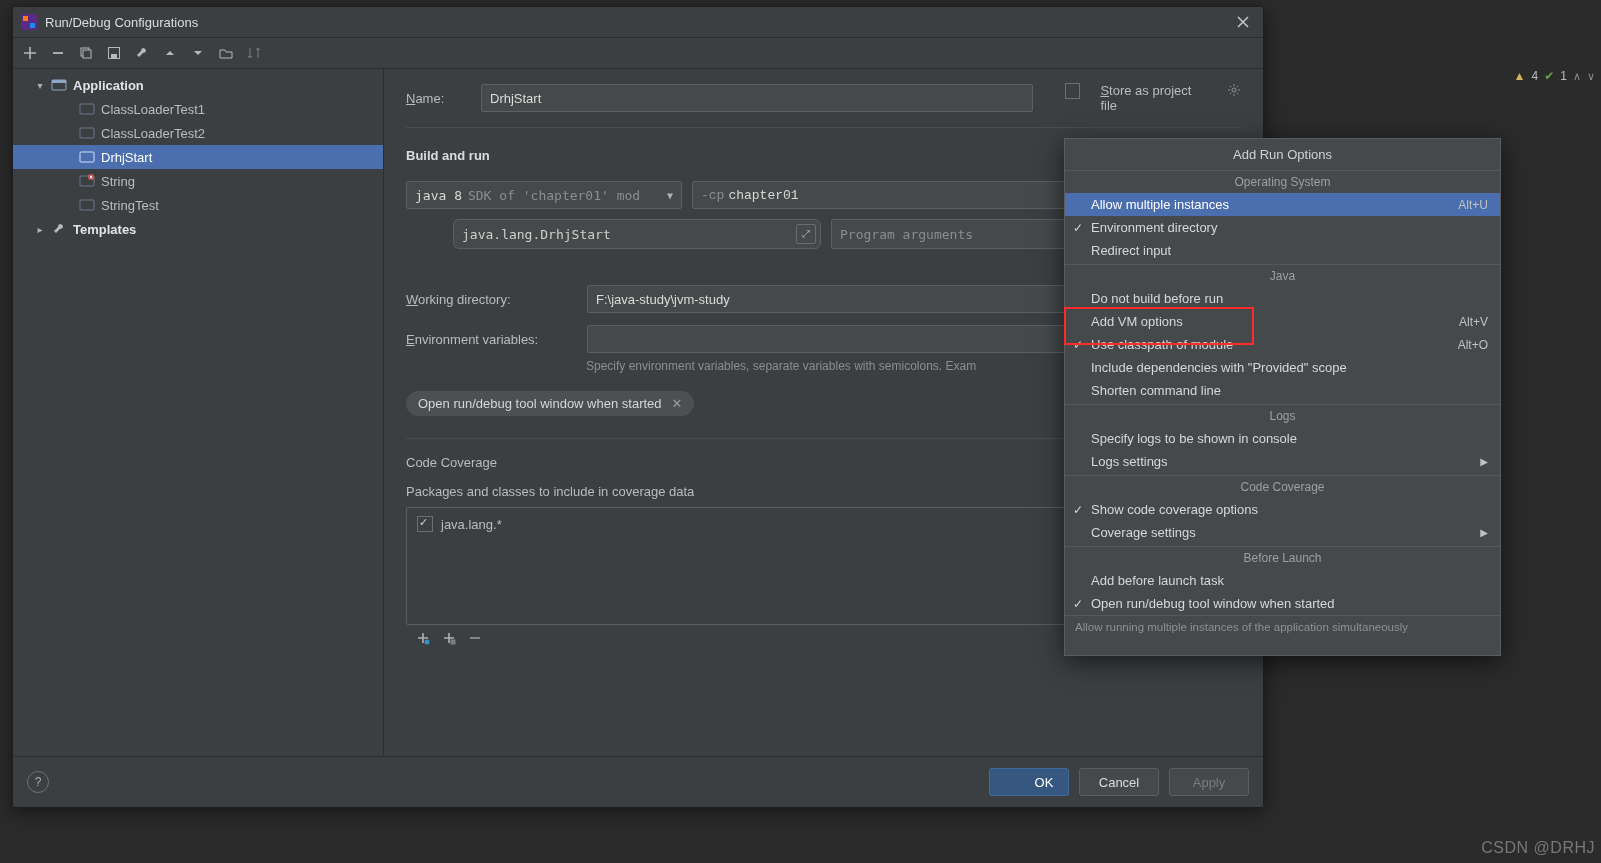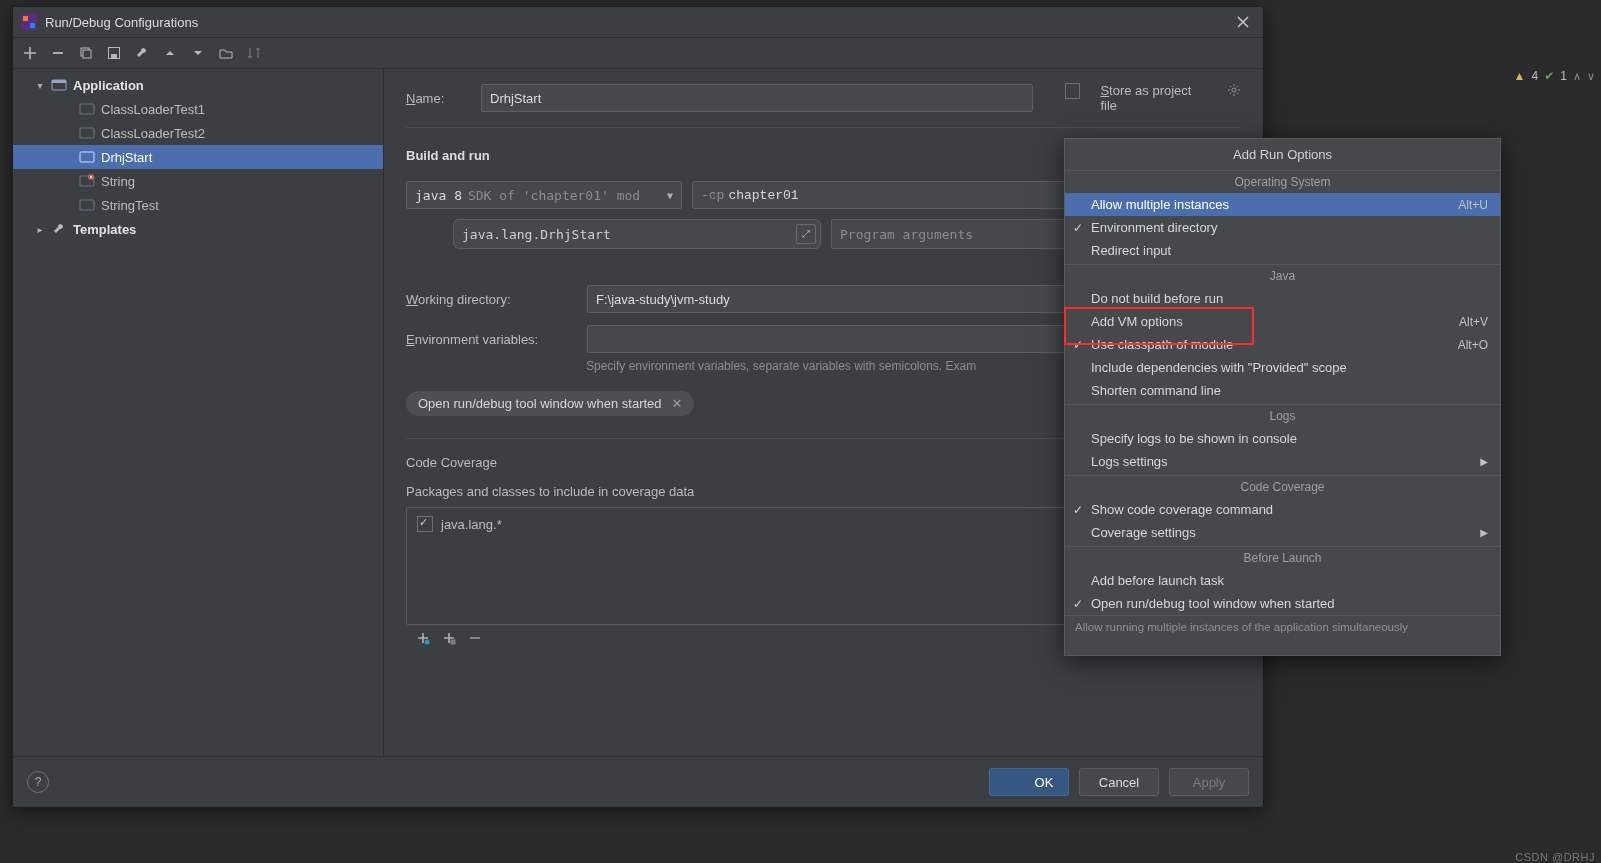--- a/index.html
+++ b/index.html
@@ -39,22 +39,22 @@
     position:absolute;
     right:6px; top:69px;
     display:flex; align-items:center; gap:6px;
     color:var(--text);
     font-size:12px;
   }
   .status-top-right .warn { color:#d6b45c; }
   .status-top-right .ok { color:#6a9f4d; }
   .status-top-right .chev { color:#8a8c8e; font-size:11px; }
   .watermark {
-    position:absolute; right:6px; bottom:0;
-    color:#777; font-size:11px; letter-spacing:0.5px;
+    position:absolute; right:6px; bottom:6px;
+    color:#777; font-size:16px; letter-spacing:0.5px;
   }
   .dialog {
     position:absolute;
     left:12px; top:6px;
     width:1250px; height:800px;
     background:var(--panel);
     border:1px solid #1e1f22;
     border-radius:3px;
     box-shadow:0 4px 20px rgba(0,0,0,0.5);
     display:flex; flex-direction:column;
@@ -655,21 +655,21 @@
       <div class="menu-item">
         <span>Specify logs to be shown in console</span>
       </div>
       <div class="menu-item">
         <span>Logs settings</span>
         <span class="sub-arrow">▶</span>
       </div>
       <div class="menu-section">Code Coverage</div>
       <div class="menu-item">
         <span class="check">✓</span>
-        <span>Show code coverage command</span>
+        <span>Show code coverage options</span>
       </div>
       <div class="menu-item">
         <span>Coverage settings</span>
         <span class="sub-arrow">▶</span>
       </div>
       <div class="menu-section">Before Launch</div>
       <div class="menu-item">
         <span>Add before launch task</span>
       </div>
       <div class="menu-item">

